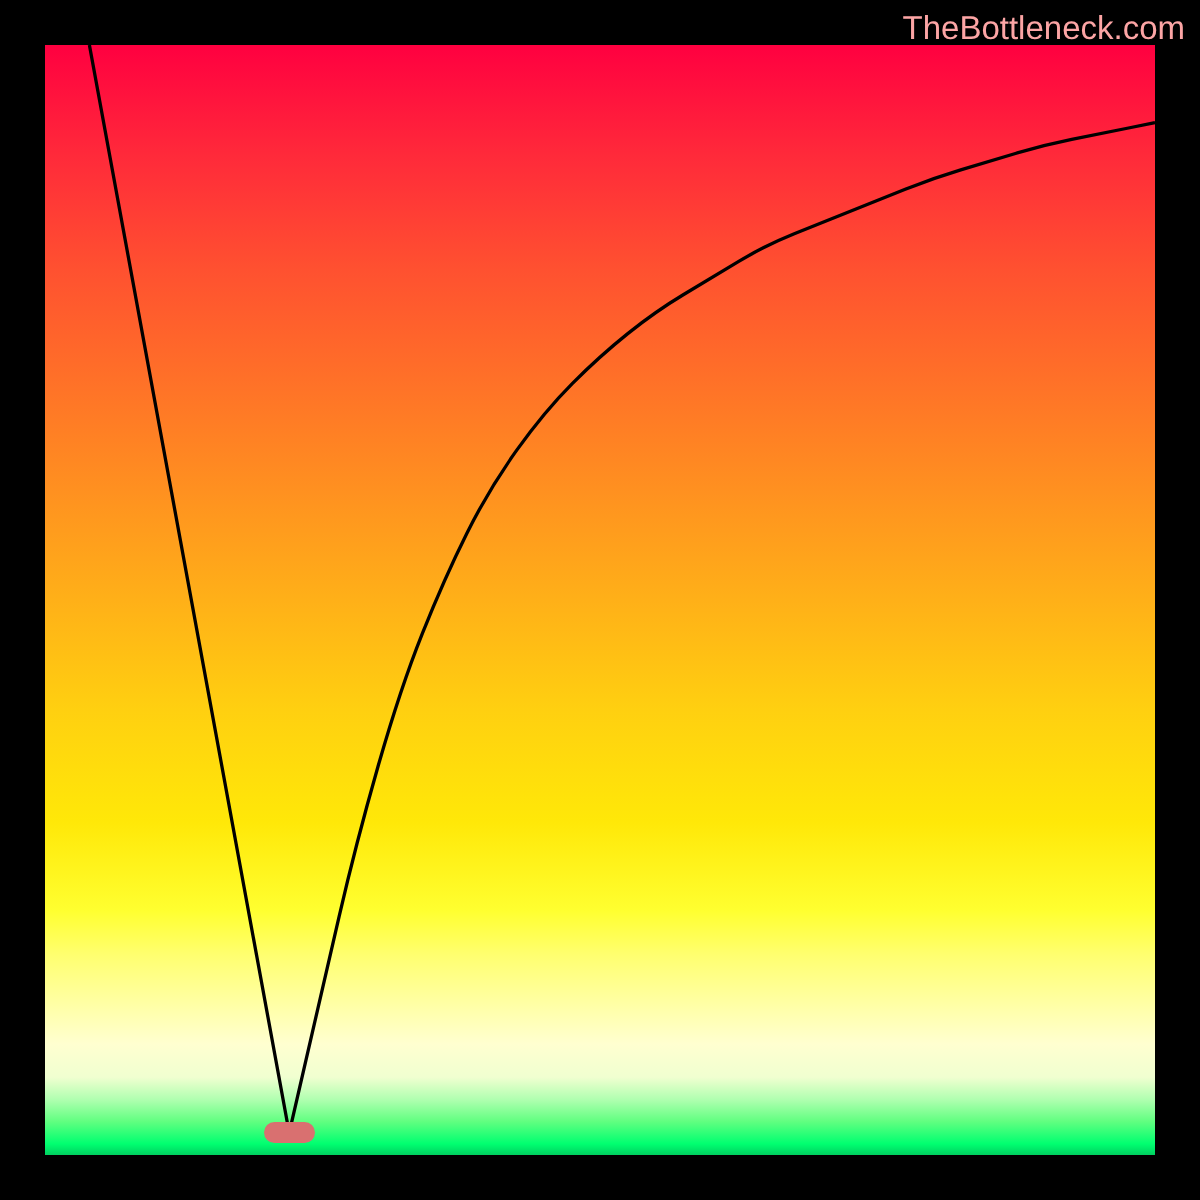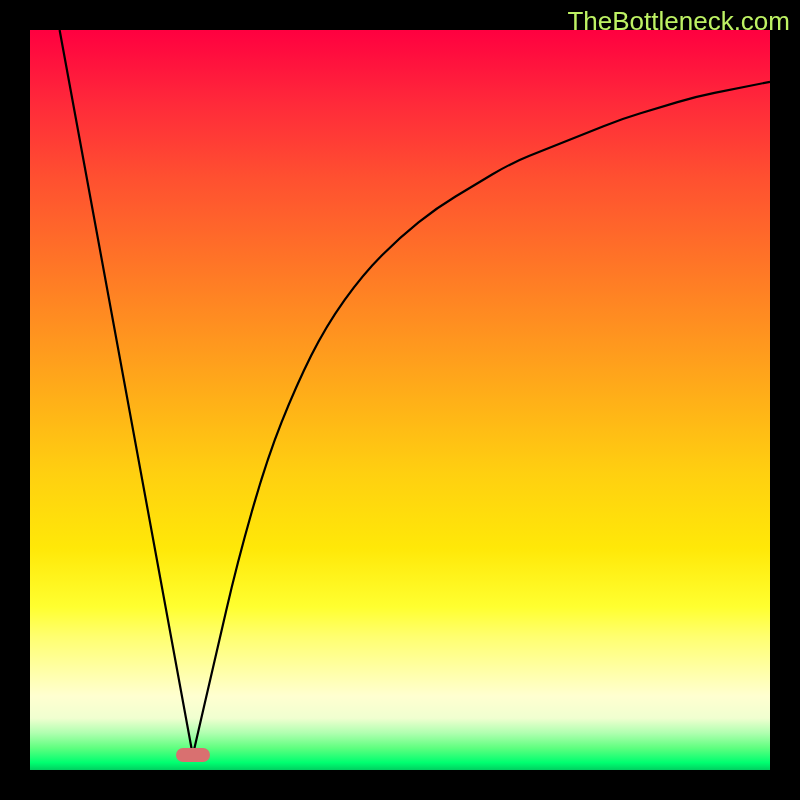--- a/index.html
+++ b/index.html
@@ -40,22 +40,22 @@
       #60ff80 97%,
       #00ff70 99%,
       #00d060 100%
     );
     overflow: visible;
   }
   .watermark {
     position: absolute;
     top: 6px;
     right: 10px;
-    color: #bef264;
-    font-size: 26px;
+    color: #fca5a5;
+    font-size: 22px;
     font-weight: 500;
     font-family: Arial, sans-serif;
     text-align: right;
   }
   svg.curve {
     position: absolute;
     left: 0;
     top: 0;
     width: 740px;
     height: 740px;

